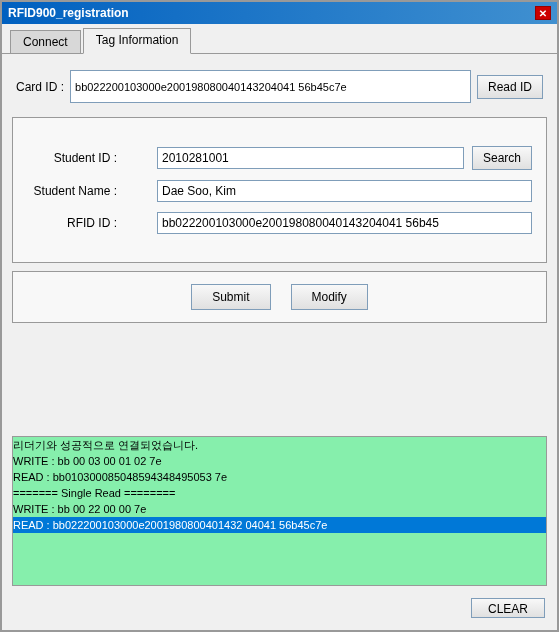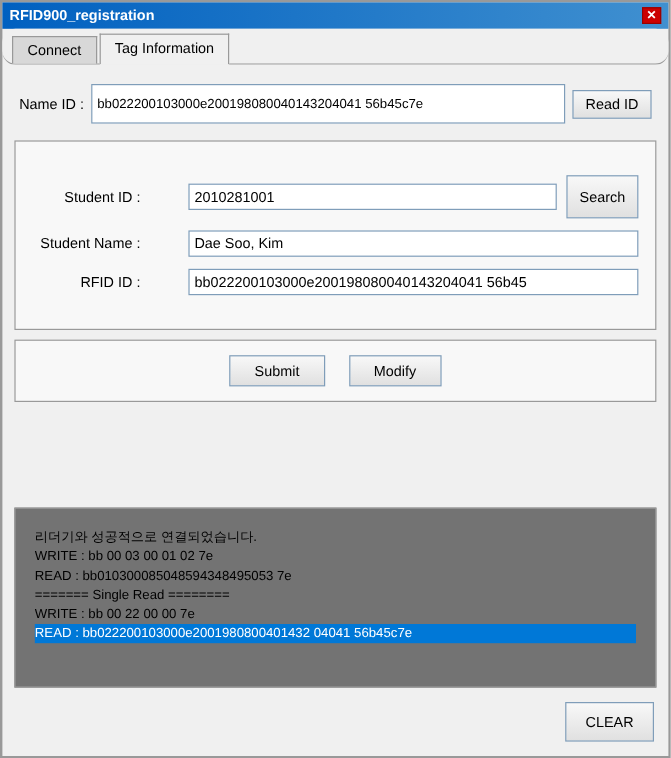--- a/index.html
+++ b/index.html
@@ -31,21 +31,20 @@
       justify-content: center;
       font-weight: bold;
     }
 
     .tab-bar {
       background: #f0f0f0;
       padding: 4px 0 0 8px;
       border-bottom: 1px solid #999;
       display: flex;
       flex-shrink: 0;
-      border-radius: 11px;
     }
     .tab {
       padding: 4px 12px;
       border: 1px solid #999;
       background: #f0f0f0;
       cursor: pointer;
       margin-right: 2px;
       border-bottom: none;
       font-size: 12px;
     }
@@ -118,21 +117,21 @@
       padding: 2px 4px;
       background: white;
       font-size: 12px;
       margin-left: 32px;
     }
     .search-btn {
       padding: 3px 10px;
       border: 1px solid #7f9db9;
       background: linear-gradient(to bottom, #f8f8f8, #e0e0e0);
       cursor: pointer;
-      height: 36px;
+      height: 24px;
       font-size: 12px;
     }
 
     
     .action-box {
       border: 1px solid #999;
       background: #f8f8f8;
       padding: 12px;
       display: flex;
       align-items: center;
@@ -148,24 +147,24 @@
       font-size: 12px;
       min-width: 70px;
     }
 
     
     .spacer { flex: 1; }
 
     
     .log-area {
       border: 1px solid #999;
-      background: #737373;
+      background: #86efac;
       height: 150px;
       overflow-y: auto;
-      padding: 16px;
+      padding: 0;
       flex-shrink: 0;
     }
     .log-line {
       font-size: 11px;
       line-height: 16px;
       white-space: nowrap;
       overflow: hidden;
       text-overflow: ellipsis;
       color: #000;
     }
@@ -179,21 +178,21 @@
       display: flex;
       justify-content: flex-end;
       padding: 4px 2px 2px 2px;
       flex-shrink: 0;
     }
     .clear-btn {
       padding: 3px 16px;
       border: 1px solid #7f9db9;
       background: linear-gradient(to bottom, #f8f8f8, #e0e0e0);
       cursor: pointer;
-      height: 33px;
+      height: 20px;
       font-size: 12px;
     }
   </style>
 </head>
 <body>
 
 <div class="window">
 
   <div class="title-bar">
     <span class="title-bar-text">RFID900_registration</span>
@@ -205,21 +204,21 @@
       <span>Connect</span>
     </div>
     <div class="tab active">
       <span>Tag Information</span>
     </div>
   </div>
 
   <div class="content-area">
 
     <div class="card-id-row">
-      <span class="card-id-label">Name ID :</span>
+      <span class="card-id-label">Card ID :</span>
       <input class="card-id-input" type="text" value="bb022200103000e200198080040143204041 56b45c7e" style="">
       <button class="read-id-btn">Read ID</button>
     </div>
 
     <div class="info-box">
 
       <div class="field-row">
         <span class="field-label">Student ID :</span>
         <input class="field-input" type="text" value="2010281001" style="">
         <button class="search-btn">Search</button>

